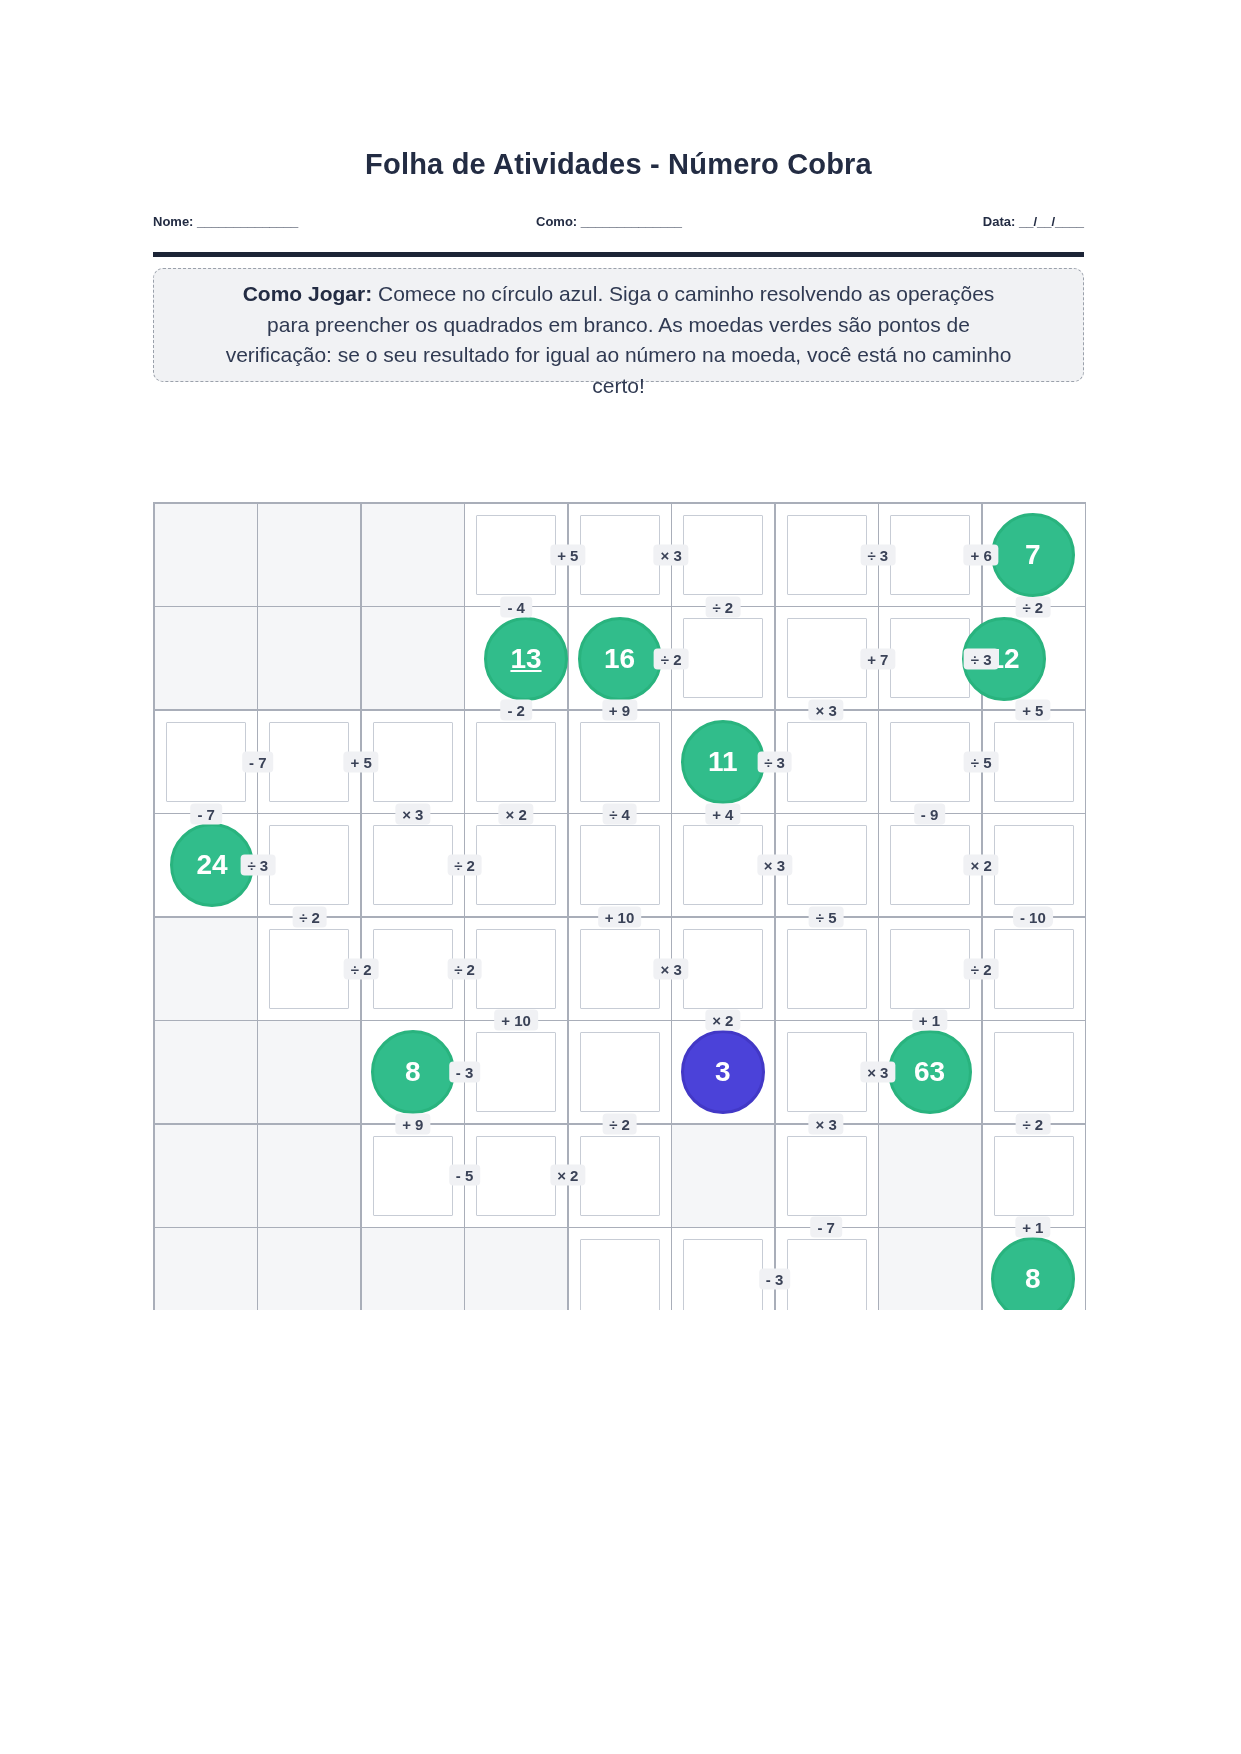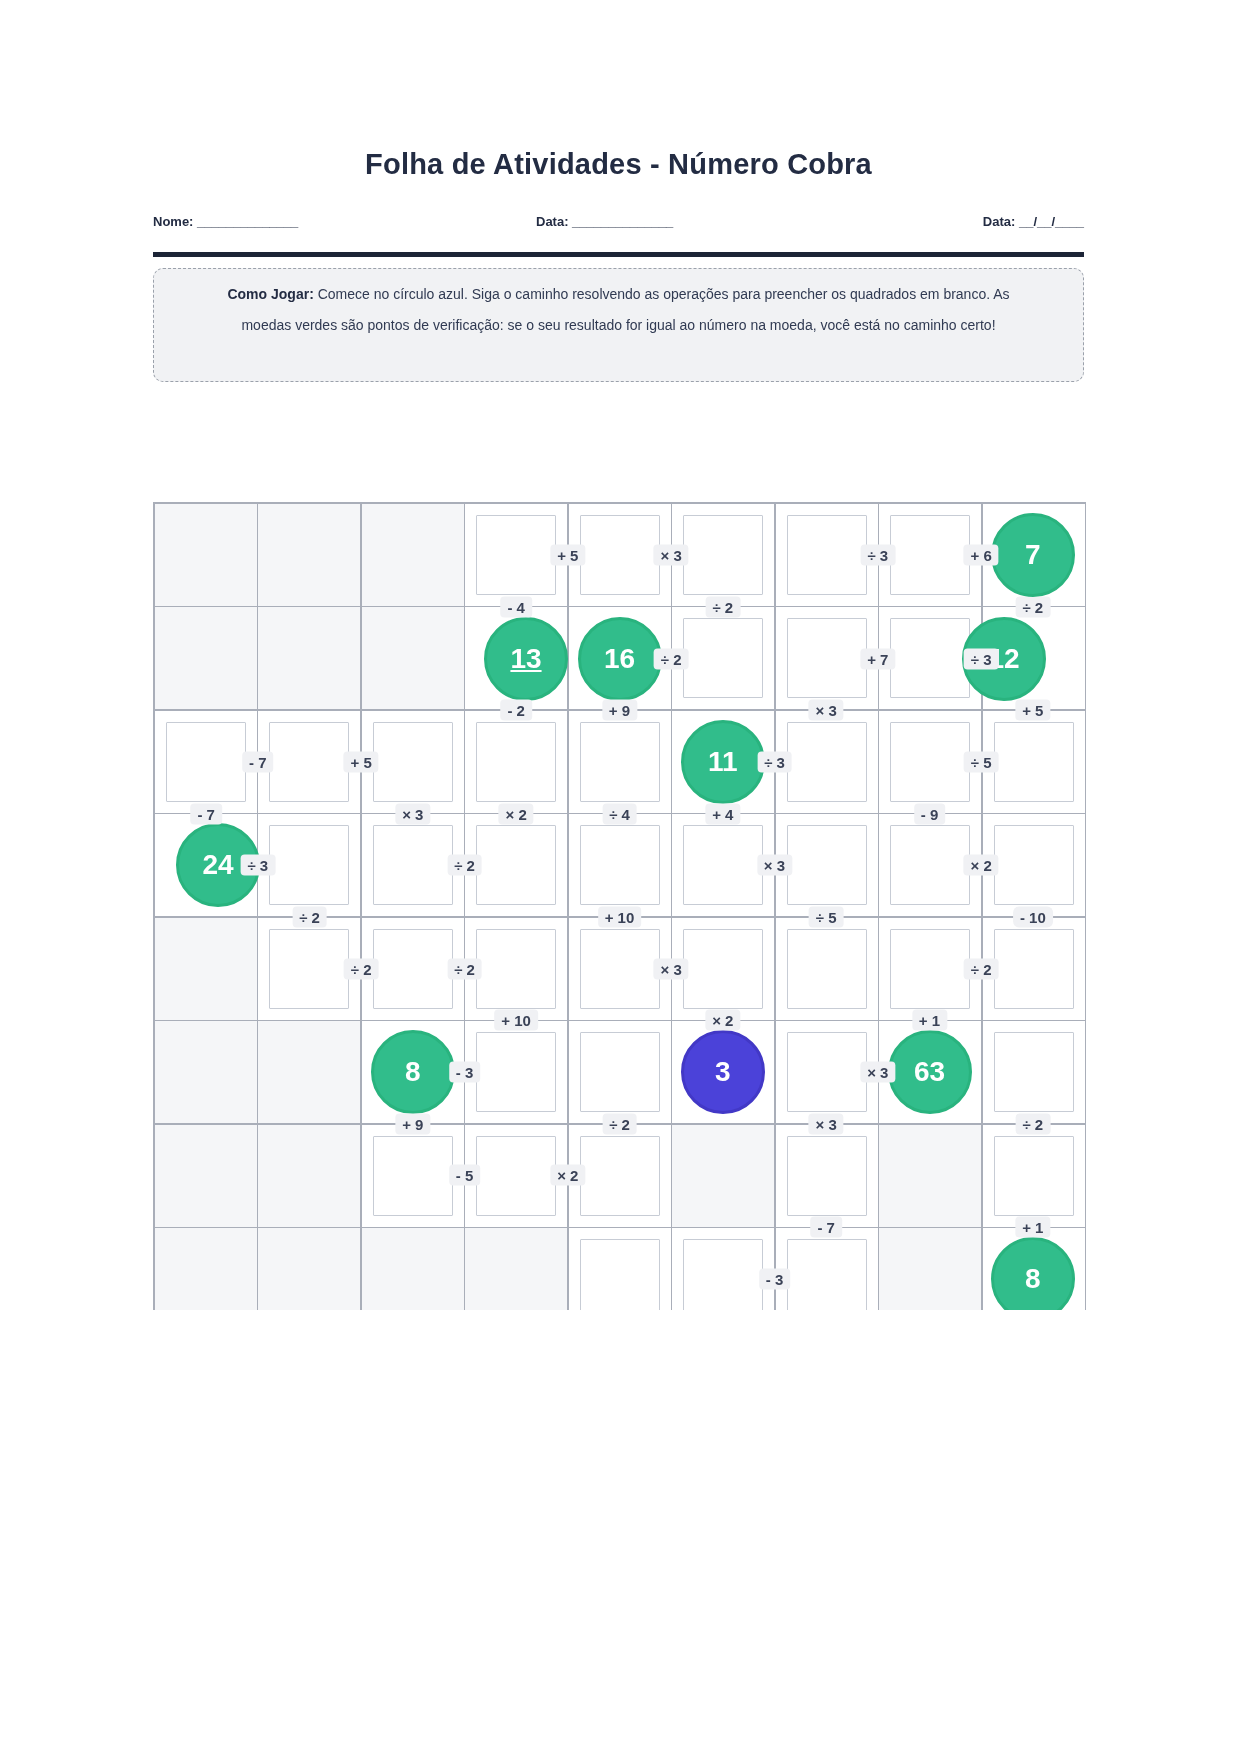--- a/index.html
+++ b/index.html
@@ -14,21 +14,21 @@
             font-size:13px; font-weight:bold; color:#232c43; }
   .field-nome  { position:absolute; left:153px; white-space:pre; }
   .field-turma { position:absolute; left:536px; white-space:pre; }
   .field-data  { position:absolute; right:157px; white-space:pre; }
 
   .divider { position:absolute; left:153px; top:252px; width:931px; height:5px; background:#1c2436; }
 
   .instructions { position:absolute; left:153px; top:268px; width:931px; height:114px;
                   background:#f1f2f4; border:1.5px dashed #9ba1ab; border-radius:10px;
                   padding:10px 66px 0 66px; text-align:center;
-                  font-size:14px; line-height:30.5px; color:#303a52; }
+                  font-size:21px; line-height:30.5px; color:#303a52; }
   .instructions b { color:#232c43; }
 
   .grid { position:absolute; left:153px; top:502px; width:933px; height:933px;
           background:#a9aeb9; padding:1.5px; }
   .cells { position:relative; width:100%; height:100%; display:grid;
            grid-template-columns:repeat(9,1fr); grid-template-rows:repeat(9,1fr); gap:1.5px;
            background:#a9aeb9; }
   .cell { position:relative; background:#f5f6f8; }
   .cell.w { background:#ffffff; }
   .answer-square { position:absolute; left:11px; top:11px; right:11px; bottom:11px;
@@ -49,21 +49,21 @@
 </style>
 </head>
 <body>
 
 <div class="page">
 
   <div class="title">Folha de Atividades - Número Cobra</div>
 
   <div class="fields">
     <span class="field-nome">Nome: ______________</span>
-    <span class="field-turma">Data: ______________</span>
+    <span class="field-turma">Como: ______________</span>
     <span class="field-data">Data: __/__/____</span>
   </div>
 
   <div class="divider"></div>
 
   <div class="instructions">
     <b>Como Jogar:</b><span> Comece no círculo azul. Siga o caminho resolvendo as operações para preencher os quadrados em branco. As moedas verdes são pontos de verificação: se o seu resultado for igual ao número na moeda, você está no caminho certo!</span>
   </div>
 
   <div class="grid">
@@ -292,21 +292,21 @@
         <div class="pill" style="left: 879.833px; top: 621.5px;">÷ 2</div>
         <div class="pill" style="left: 673.167px; top: 724.833px;">- 7</div>
         <div class="pill" style="left: 879.833px; top: 724.833px;">+ 1</div>
         <div class="pill" style="left: 466.5px; top: 828.167px;">- 7</div>
         <div class="pill" style="left: 569.833px; top: 828.167px;">÷ 2</div>
         <div class="coin green" style="left: 837.833px; top: 11.1667px;">7</div>
         <div class="coin green" style="left: 331px; top: 114.5px; text-decoration: underline;">13</div>
         <div class="coin green" style="left: 424.5px; top: 114.5px;">16</div>
         <div class="coin green" style="left: 809px; top: 114.5px;">12</div>
         <div class="coin green" style="left: 527.833px; top: 217.833px;">11</div>
-        <div class="coin green" style="left: 23px; top: 321.167px;">24</div>
+        <div class="coin green" style="left: 17px; top: 321.167px;">24</div>
         <div class="coin green" style="left: 217.833px; top: 527.833px;">8</div>
         <div class="coin blue" style="left: 527.833px; top: 527.833px;">3</div>
         <div class="coin green" style="left: 734.5px; top: 527.833px;">63</div>
         <div class="coin green" style="left: 837.833px; top: 734.5px;">8</div>
         <div class="coin green" style="left: 424.5px; top: 837.833px;">55</div>
       </div>
   </div>
 
 </div>
 

